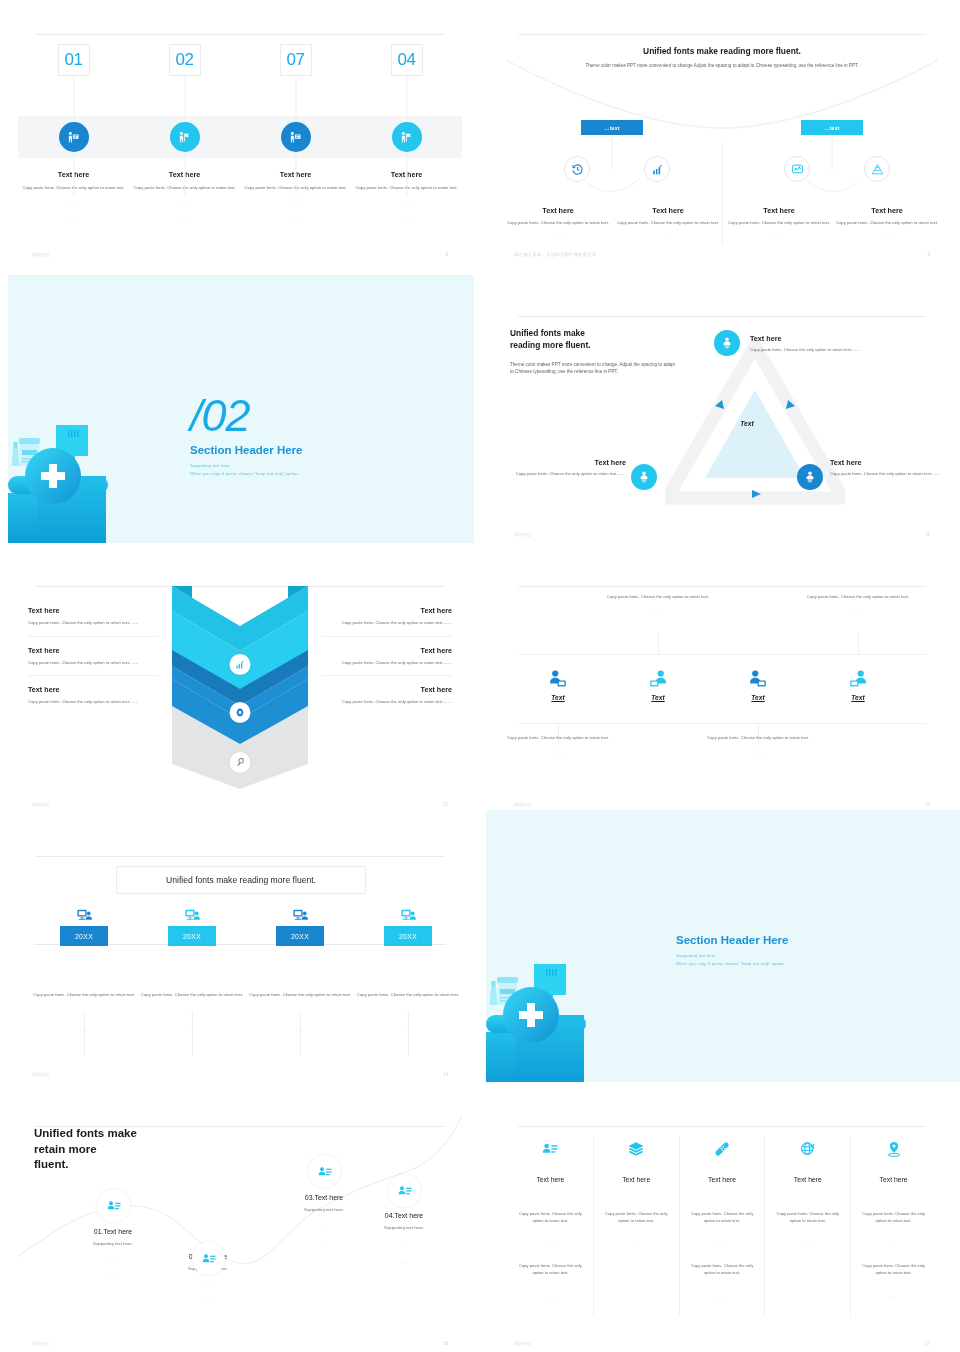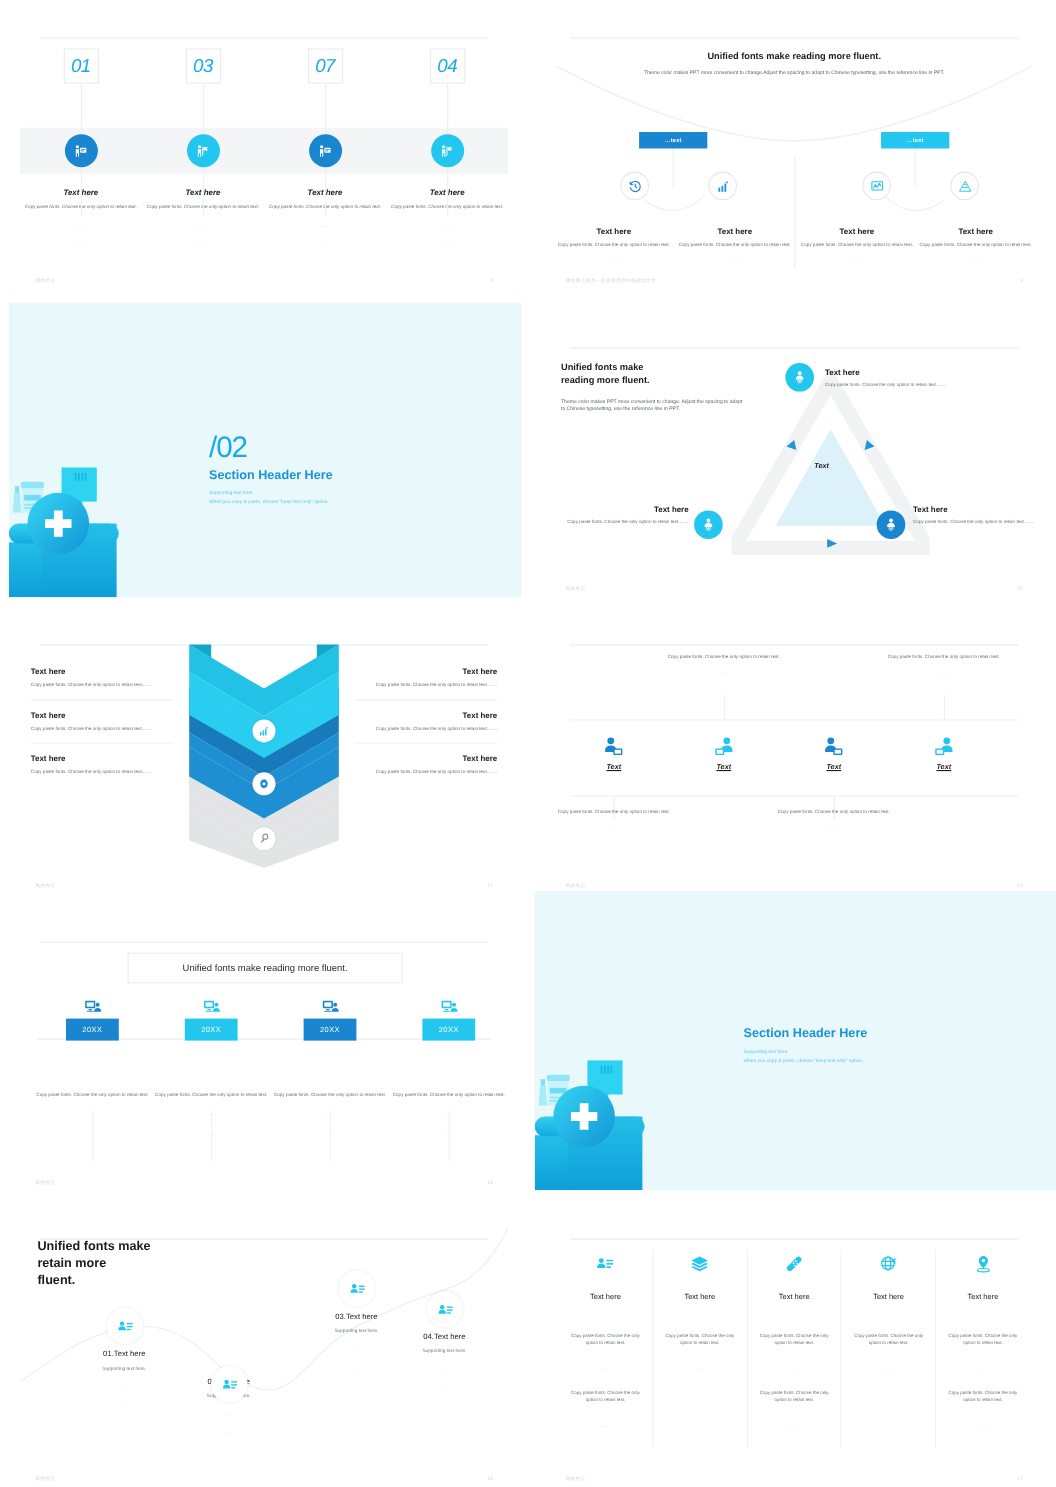--- a/index.html
+++ b/index.html
@@ -32,21 +32,21 @@
     position: absolute; right: 14px; bottom: 6px;
     font-size: 4.6px; color: #d2d6db;
   }
   .h-title { font-size: 8.4px; font-weight: bold; color: #1b1b1b; }
   .h-sub   { font-size: 4.6px; color: #5e6366; line-height: 1.65; }
   .it-title{ font-size: 7.2px; font-weight: bold; color: #1b1b1b; }
   .it-body { font-size: 4.2px; color: #6a6f73; line-height: 1.6; }
   .dots    { font-size: 4.2px; color: #d8dcdf; letter-spacing: .6px; }
 
   
-  #s08 { left: 18px; top: 18px; width: 444px; height: 245px; font-style: italic; }
+  #s08 { left: 18px; top: 18px; width: 444px; height: 245px; }
   #s08 .band { position:absolute; left:0; right:0; top:98px; height:42px; background:#f4f5f6; }
   #s08 .col { position: absolute; top: 0; width: 111px; text-align: center; }
   #s08 .numbox {
     position: absolute; left: 50%; transform: translateX(-50%); top: 26px;
     width: 32px; height: 32px; border: 1px solid #e9ebee; background: #fff;
     display: flex; align-items: center; justify-content: center;
     font-size: 17px; color: #17a9e8; font-weight: 300; letter-spacing: -.5px;
     z-index: 2;
   }
   #s08 .stem {
@@ -80,21 +80,21 @@
   #s09 .divider { position:absolute; left:222px; top:124px; width:1px; height:102px; background:#edeff1; }
   #s09 .cap { position: absolute; top: 188px; width: 106px; text-align: center; }
   #s09 .cap .it-body { margin-top: 5px; }
   #s09 .cap .dots { margin-top: 5px; }
   #s09 svg.wires { position:absolute; left:0; top:0; width:444px; height:245px; z-index:1; }
 
   
   #s10 { left: 8px; top: 275px; width: 466px; height: 268px; background: #e9f9fb; }
   .sect-text { position: absolute; right: 84px; top: 118px; width: 200px; }
   .sect-num {
-    font-size: 27px; color: #17a9e8; font-weight: 300; letter-spacing: -1px; line-height: 1;
+    font-size: 45px; color: #17a9e8; font-weight: 300; letter-spacing: -1px; line-height: 1; font-style: italic;
   }
   .sect-head { font-size: 11.5px; font-weight: bold; color: #1a93d8; margin-top: 6px; }
   .sect-sub  { font-size: 4.4px; color: #5fc4e8; line-height: 1.9; margin-top: 6px; }
   .illus { position: absolute; left: 0; bottom: 0; width: 230px; height: 175px; }
 
   
   #s11 { left: 500px; top: 300px; width: 444px; height: 243px; }
   #s11 .lead { position: absolute; left: 10px; top: 28px; width: 165px; }
   #s11 .lead .h-title { line-height: 1.4; }
   #s11 .lead .h-sub { margin-top: 9px; }
@@ -215,21 +215,21 @@
       <div class="cap">
         <div class="it-title">Text here</div>
         <div class="it-body">Copy paste fonts. Choose the only option to retain text.</div>
         <div class="dots">……</div>
         <div class="dots">……</div>
       </div>
     </div>
 
     <div class="col" style="left:111px;">
       <div class="stem"></div>
-      <div class="numbox">03</div>
+      <div class="numbox">02</div>
       <div class="bubble" style="background:#23c6ee;">
         <svg width="15" height="15" viewBox="0 0 24 24" fill="#fff">
             <circle cx="7" cy="5.5" r="2.3"></circle>
             <path d="M4.6 9h4.8v11H7.9v-5H6.1v5H4.6z"></path>
             <rect x="11" y="5.5" width="1.4" height="13"></rect>
             <path d="M12.8 6h6.5l-1.8 2.4 1.8 2.4h-6.5z"></path>
           </svg>
       </div>
       <div class="cap">
         <div class="it-title">Text here</div>

